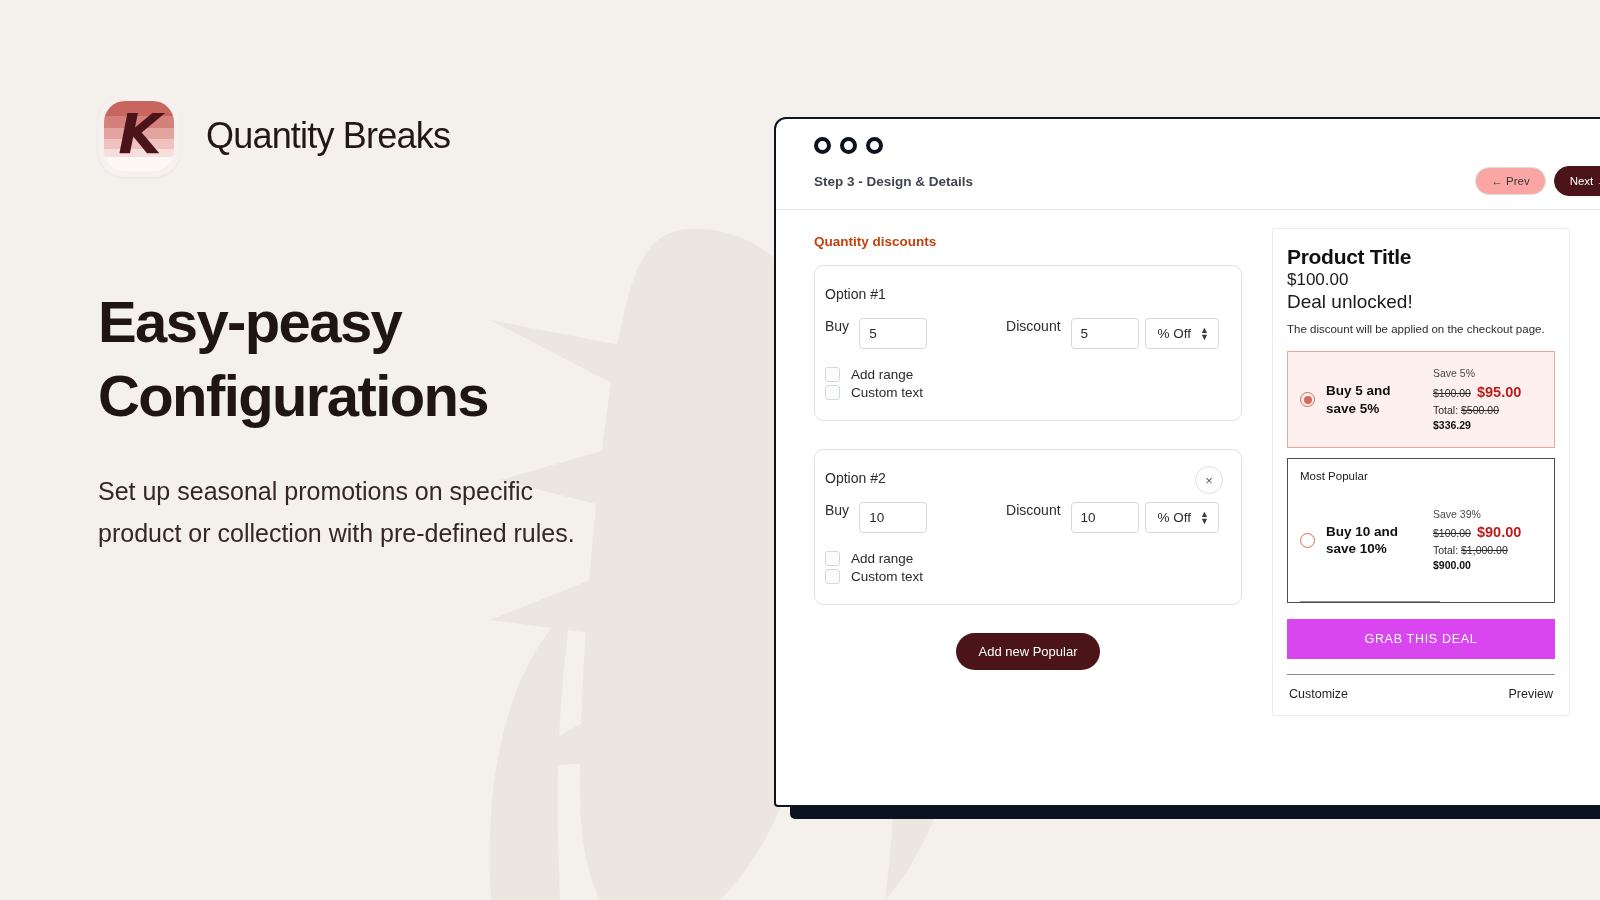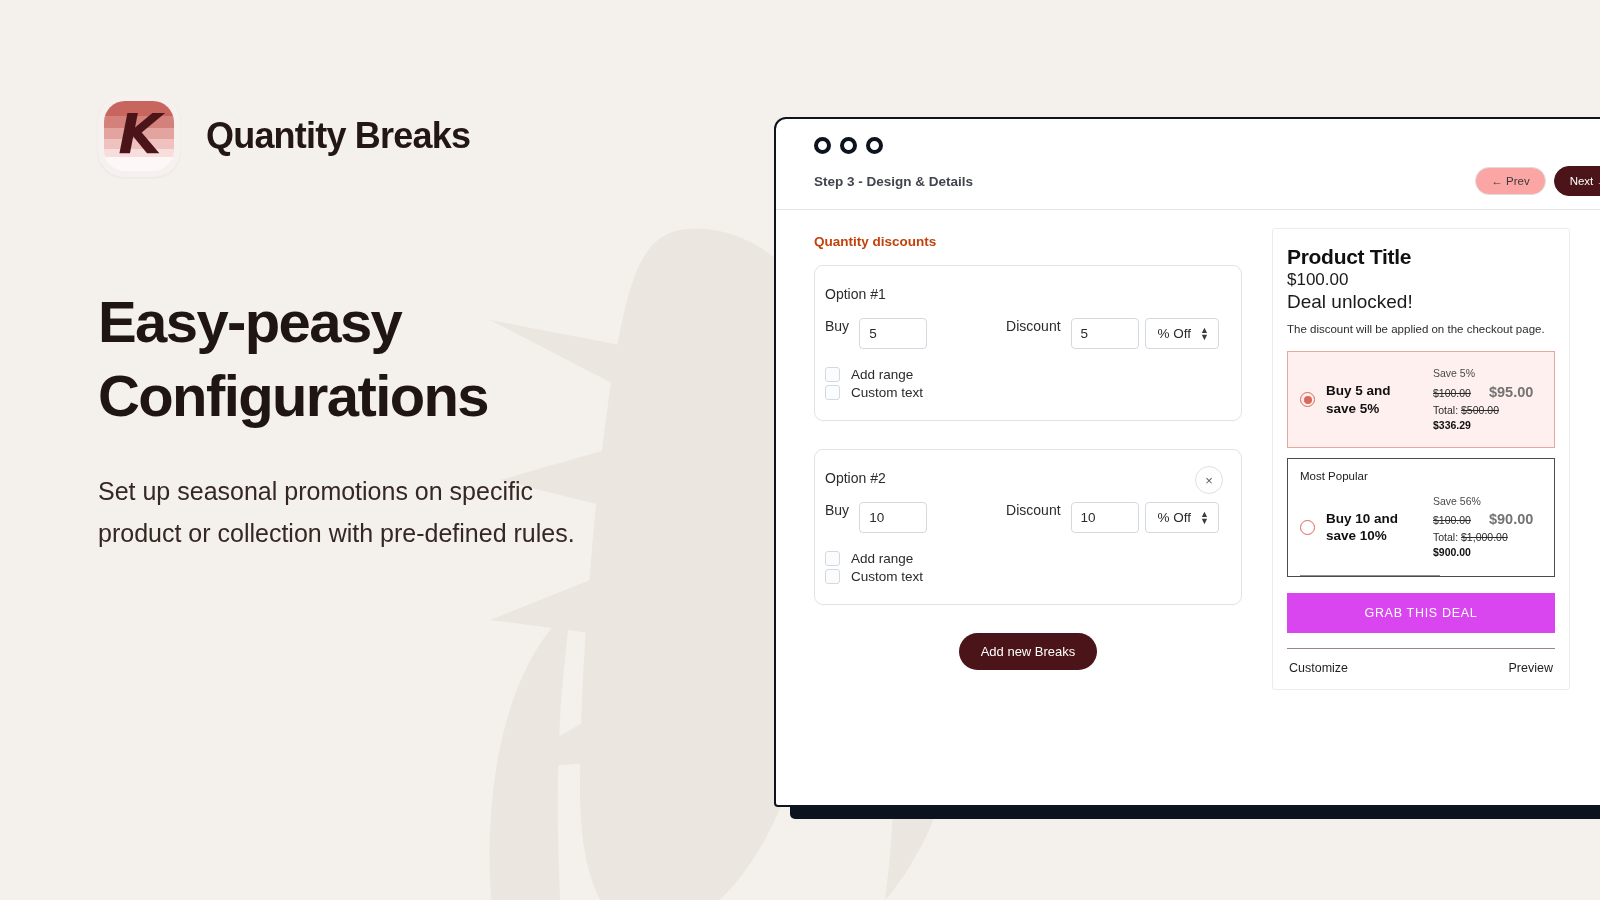--- a/index.html
+++ b/index.html
@@ -44,21 +44,21 @@
   .logo-k {
     position: absolute; inset: 0;
     display: flex; align-items: center; justify-content: center;
     font-family: "DejaVu Sans", sans-serif;
     font-weight: 700; font-style: italic;
     font-size: 56px; line-height: 1;
     color: #4a1418; letter-spacing: -2px;
     padding-bottom: 4px;
   }
   .brandname {
-    font-size: 36px; font-weight: 700; color: #231715;
+    font-size: 36px; font-weight: 400; color: #231715;
     letter-spacing: -0.8px;
   }
 
   .headline {
     margin-top: 108px;
     font-size: 58px; line-height: 1.28;
     font-weight: 700; color: #1f1513;
     letter-spacing: -1.6px;
   }
   .subhead {
@@ -170,39 +170,39 @@
   .p-note { font-size: 11.5px; color: #2c2c2c; line-height: 1.42; margin-top: 8px; }
 
   .deal {
     position: relative; margin-top: 14px;
     border: 1px solid #e9a79b; background: #fdf0ee;
     padding: 14px 12px 14px 12px;
     display: flex; align-items: center; gap: 11px;
   }
   .deal.alt {
     border: 1px solid #4c4c4c; background: #fff;
-    flex-direction: column; align-items: stretch; gap: 4px;
+    flex-direction: column; align-items: stretch; gap: 17px;
     padding: 11px 12px 0 12px; margin-top: 10px;
   }
   .popular { font-size: 11.5px; color: #202020; margin-bottom: 8px; }
   .dealbody { display: flex; align-items: center; gap: 11px; }
   .radio {
     width: 15px; height: 15px; border-radius: 50%;
     border: 1.5px solid #d9695a; flex: 0 0 auto;
     display: flex; align-items: center; justify-content: center;
   }
   .radio.on::after {
     content: ""; width: 8px; height: 8px; border-radius: 50%;
     background: #d9695a;
   }
   .dealname { font-size: 13.5px; font-weight: 700; color: #101010; line-height: 1.3; width: 96px; }
   .dealnums { font-size: 10.5px; color: #2b2b2b; line-height: 1.45; }
   .save { color: #4a4a4a; }
   .strike { text-decoration: line-through; color: #2b2b2b; }
-  .nowprice { font-size: 14.5px; font-weight: 700; color: #737373; margin-left: 18px; }
+  .nowprice { font-size: 14.5px; font-weight: 700; color: #b91c1c; margin-left: 6px; }
   .totalnow { font-weight: 700; color: #101010; }
   .alt-underline { border-bottom: 1px solid #8f8f8f; width: 58%; margin-top: 10px; }
 
   .grab {
     margin-top: 16px; background: #d946ef; color: #ffffff;
     text-align: center; font-size: 12.5px; letter-spacing: .7px;
     padding: 13px 0;
   }
   .pfooter {
     margin-top: 15px; border-top: 1px solid #9b8481;
@@ -322,21 +322,21 @@
             <span class="cbox"></span>
             <span class="cbtext">Add range</span>
           </div>
           <div class="cbrow">
             <span class="cbox"></span>
             <span class="cbtext">Custom text</span>
           </div>
         </div>
 
         <div class="addwrap">
-          <button class="btn-add">Add new Breaks</button>
+          <button class="btn-add">Add new Popular</button>
         </div>
       </div>
 
       <div class="preview">
         <div class="p-title">Product Title</div>
         <div class="p-price">$100.00</div>
         <div class="p-deal">Deal unlocked!</div>
         <div class="p-note">The discount will be applied on the checkout page.</div>
 
         <div class="deal">
@@ -354,21 +354,21 @@
             <div class="totalnow">$336.29</div>
           </div>
         </div>
 
         <div class="deal alt">
           <div class="popular">Most Popular</div>
           <div class="dealbody">
             <span class="radio"></span>
             <div class="dealname">Buy 10 and save 10%</div>
             <div class="dealnums">
-              <div class="save">Save 56%</div>
+              <div class="save">Save 39%</div>
               <div>
                 <span class="strike">$100.00</span><span class="nowprice">$90.00</span>
               </div>
               <div>
                 <span>Total:</span>
                 <span class="strike">$1,000.00</span>
               </div>
               <div class="totalnow">$900.00</div>
             </div>
           </div>

